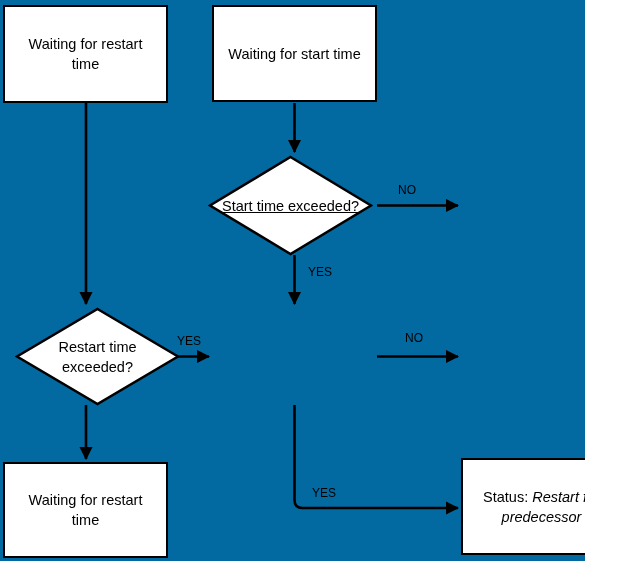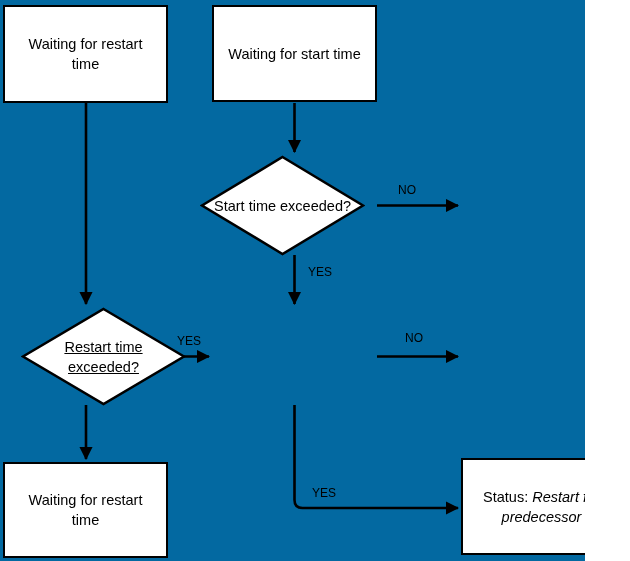--- a/index.html
+++ b/index.html
@@ -129,29 +129,29 @@
   </svg>
 
   <div class="node box" style="left:3px; top:5px; width:165px; height:98px;">
     <span class="label">Waiting for restart time</span>
   </div>
 
   <div class="node box" style="left:212px; top:5px; width:165px; height:97px;">
     <span class="label">Waiting for start time</span>
   </div>
 
-  <div class="node diamond" style="left:200px; top:155px; width:165px; height:101px;">
+  <div class="node diamond" style="left:208px; top:155px; width:165px; height:101px;text-decoration:underline;">
     <svg class="dia-shape" viewBox="0 0 165 101" preserveAspectRatio="none">
       <polygon points="82.5,2 163,50.5 82.5,99 2,50.5" fill="#ffffff" stroke="#000000" stroke-width="2.6" vector-effect="non-scaling-stroke"></polygon>
     </svg>
     <span class="label">Start time exceeded?</span>
   </div>
 
 
-  <div class="node diamond" style="left:21px; top:307px; width:165px; height:99px;text-decoration:underline;">
+  <div class="node diamond" style="left:15px; top:307px; width:165px; height:99px;">
     <svg class="dia-shape" viewBox="0 0 165 99" preserveAspectRatio="none">
       <polygon points="82.5,2 163,49.5 82.5,97 2,49.5" fill="#ffffff" stroke="#000000" stroke-width="2.6" vector-effect="non-scaling-stroke"></polygon>
     </svg>
     <span class="label">Restart time exceeded?</span>
   </div>
 
 
 
   <div class="node box" style="left:3px; top:462px; width:165px; height:96px;">
     <span class="label">Waiting for restart time</span>

